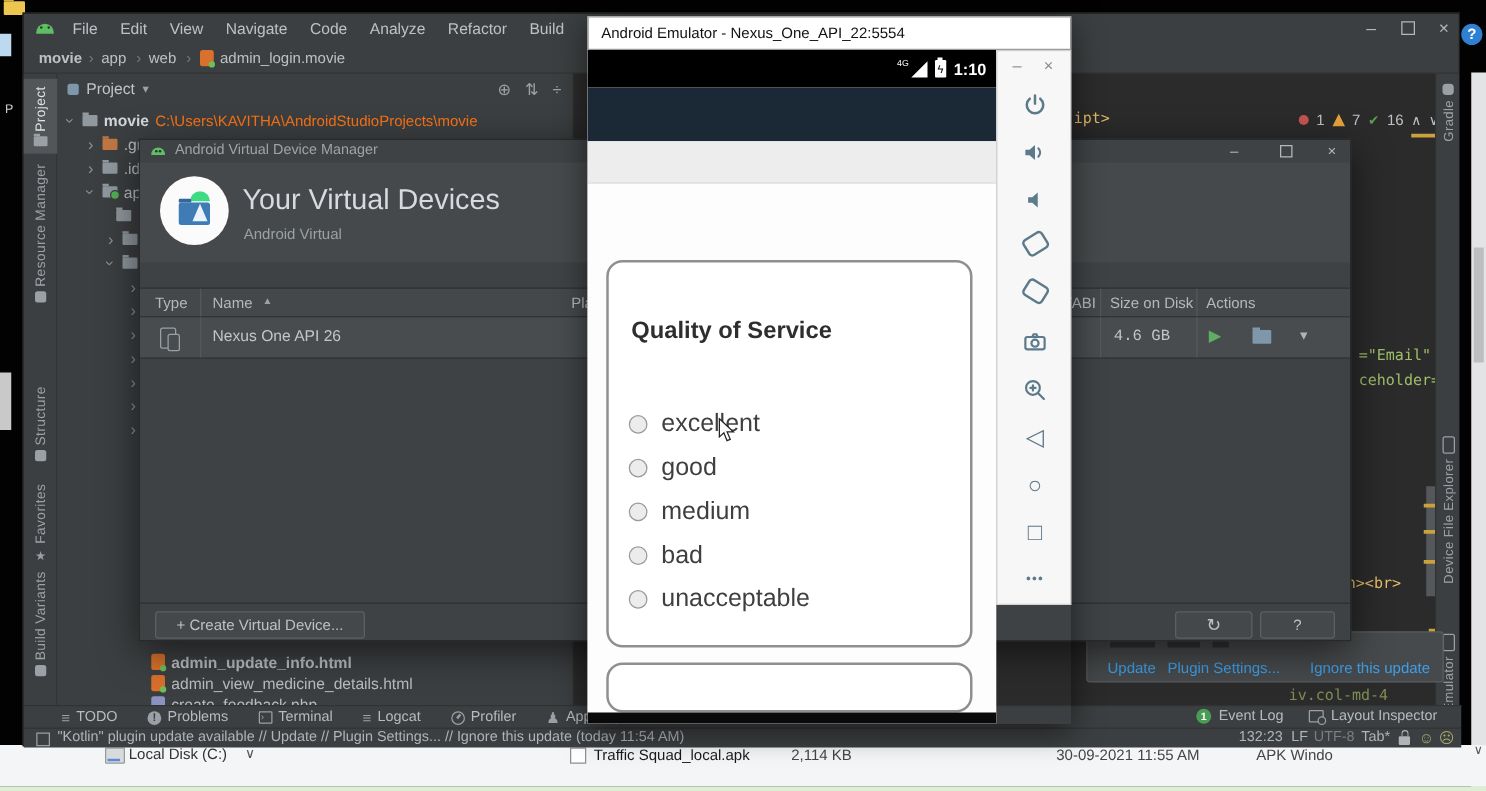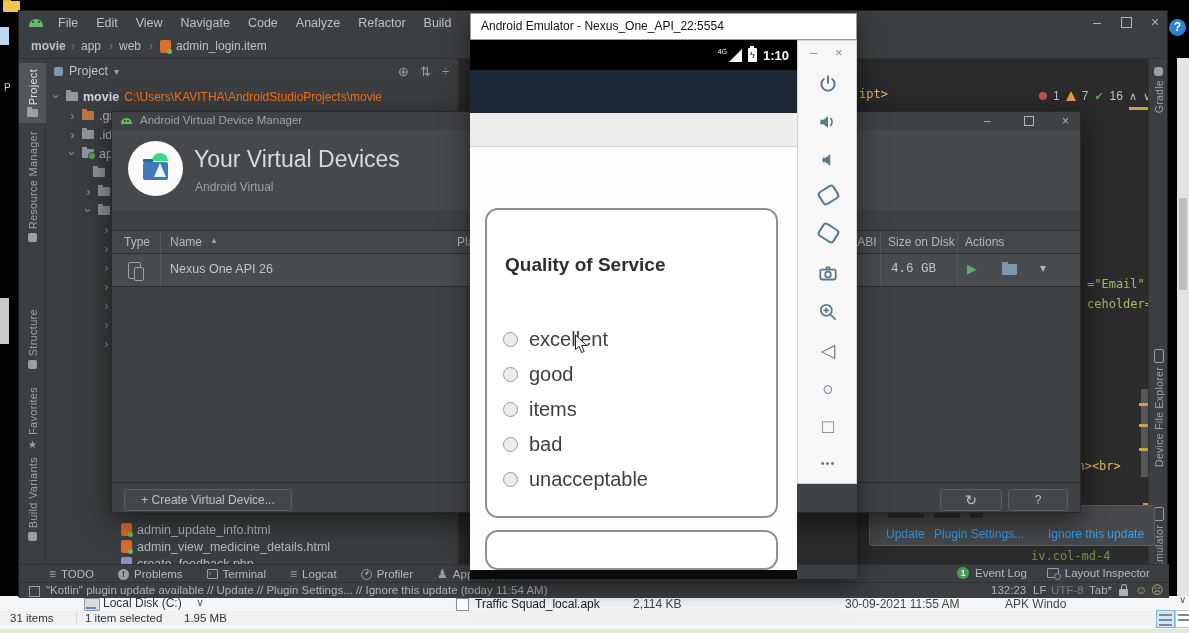--- a/index.html
+++ b/index.html
@@ -176,35 +176,20 @@
 
   <div id="exp-bottom">
     <div class="checkbox" style="left:456px;top:2px;"></div>
     <span class="t" style="left:475px;top:1px;color:#1a1a1a;font-size:12px;">Traffic Squad_local.apk</span>
     <span class="t" style="left:633px;top:1px;color:#454545;font-size:12px;">2,114 KB</span>
     <span class="t" style="left:845px;top:1px;color:#454545;font-size:12px;">30-09-2021 11:55 AM</span>
     <span class="t" style="left:1005px;top:1px;color:#454545;font-size:12px;">APK Windo</span>
     <div class="disk-ico" style="left:84px;top:2px;"></div>
     <span class="t" style="left:103px;top:0;color:#333;font-size:12px;">Local Disk (C:)</span>
     <span class="t" style="left:196px;top:0;color:#555;font-size:11px;">∨</span>
-    <div class="exp-status">
-      <span class="t" style="left:10px;top:1px;">31 items</span>
-      <div class="exp-sep" style="left:76px;"></div>
-      <span class="t" style="left:85px;top:1px;">1 item selected</span>
-      <span class="t" style="left:184px;top:1px;">1.95 MB</span>
-      <div class="view-btn sel" style="left:1156px;top:-1px;">
-          <i></i>
-          <i></i>
-          <i></i>
-        </div>
-      <div class="view-btn" style="left:1175px;top:-1px;">
-          <i></i>
-          <i></i>
-        </div>
-    </div>
   </div>
   <div class="exp-green"></div>
 
   <div id="ide">
 
     <div class="abs" style="left:0;top:0;width:1148px;height:24px;">
       <span class="droid" style="position:absolute;left:10px;top:8px;"></span>
       <div class="abs" style="left:30px;top:0;">
         <span class="menu-item">File</span><span class="menu-item">Edit</span><span class="menu-item">View</span><span class="menu-item">Navigate</span><span class="menu-item">Code</span><span class="menu-item">Analyze</span><span class="menu-item">Refactor</span><span class="menu-item">Build</span><span class="menu-item">Run</span><span class="menu-item">Tools</span><span class="menu-item">VCS</span><span class="menu-item">Windo</span>
       </div>
@@ -214,21 +199,21 @@
     </div>
 
     <div class="abs" style="left:0;top:24px;width:1148px;height:24px;border-bottom:1px solid #323232;box-sizing:border-box;">
       <span class="t crumb" style="left:12px;top:4px;font-weight:bold;">movie</span>
       <span class="t crumb-sep" style="left:52px;top:4px;">›</span>
       <span class="t crumb" style="left:62px;top:4px;">app</span>
       <span class="t crumb-sep" style="left:90px;top:4px;">›</span>
       <span class="t crumb" style="left:100px;top:4px;">web</span>
       <span class="t crumb-sep" style="left:130px;top:4px;">›</span>
       <span class="html-ico" style="position:absolute;left:141px;top:5px;"></span>
-      <span class="t crumb" style="left:157px;top:4px;">admin_login.item</span>
+      <span class="t crumb" style="left:157px;top:4px;">admin_login.movie</span>
 
       <div id="tbicons">
         <span class="tbi tb-gray-sym">≡</span>
         <span class="tbi">
             <span class="tb-bug"></span>
           </span>
         <span class="tbi">
             <span class="tb-grayc"></span>
           </span>
         <span class="tbi">
@@ -344,21 +329,21 @@
       <div class="tree-row" style="left:56px;top:237px;">
           <span class="chev">›</span>
         </div>
       <div class="tree-row" style="left:56px;top:256px;">
           <span class="chev">›</span>
         </div>
       <div class="tree-row" style="left:56px;top:275px;">
           <span class="chev">›</span>
         </div>
 
-      <div class="tree-row" style="left:75px;top:461px;">
+      <div class="tree-row" style="left:75px;top:461px;font-weight:bold;">
         <span class="html-ico"></span>
         <span>admin_update_info.html</span>
       </div>
       <div class="tree-row" style="left:75px;top:478px;">
         <span class="html-ico"></span>
         <span>admin_view_medicine_details.html</span>
       </div>
       <div class="tree-row" style="left:75px;top:495px;">
         <span class="php-ico"></span>
         <span>create_feedback.php</span>
@@ -531,21 +516,21 @@
           <div class="opt" style="top:112px;">
             <span class="radio"></span>
             <span class="opt-label">excellent</span>
           </div>
           <div class="opt" style="top:147px;">
             <span class="radio"></span>
             <span class="opt-label">good</span>
           </div>
           <div class="opt" style="top:182px;">
             <span class="radio"></span>
-            <span class="opt-label">items</span>
+            <span class="opt-label">medium</span>
           </div>
           <div class="opt" style="top:217px;">
             <span class="radio"></span>
             <span class="opt-label">bad</span>
           </div>
           <div class="opt" style="top:252px;">
             <span class="radio"></span>
             <span class="opt-label">unacceptable</span>
           </div>
         </div>

